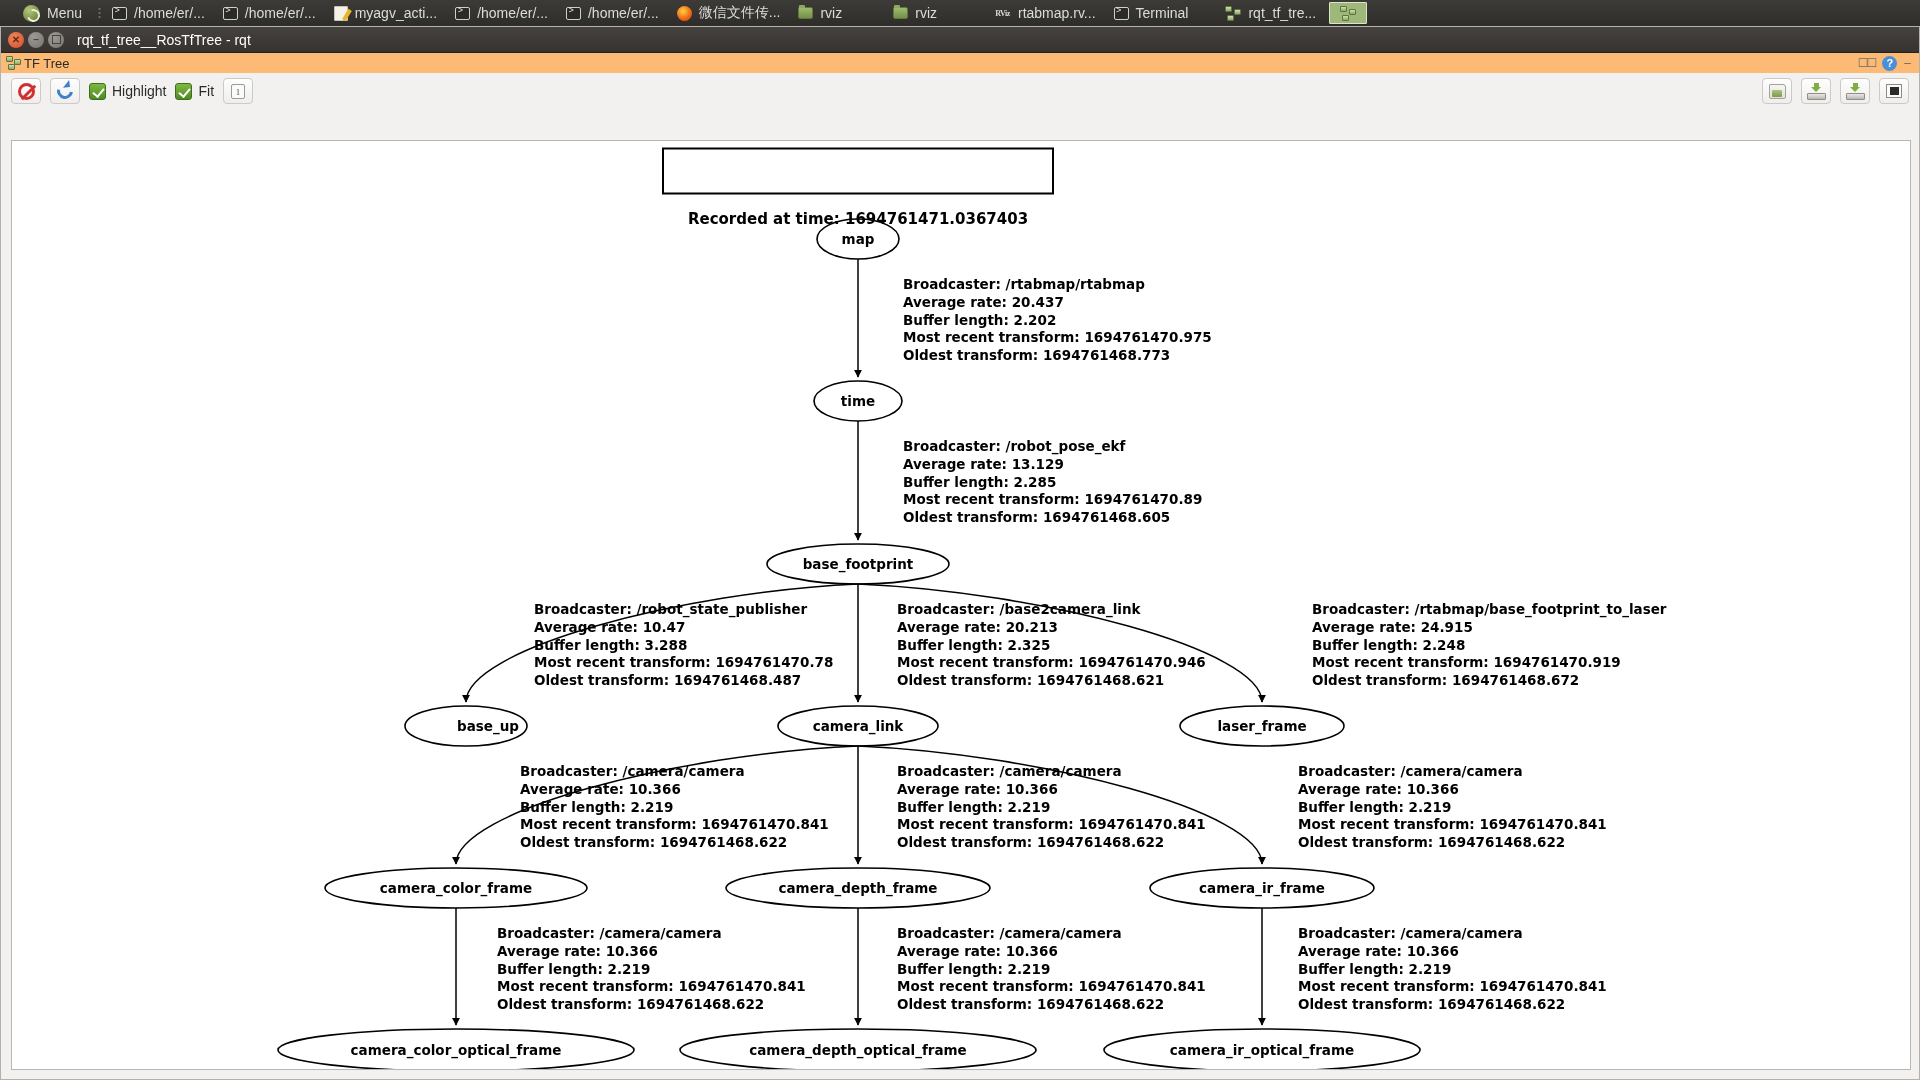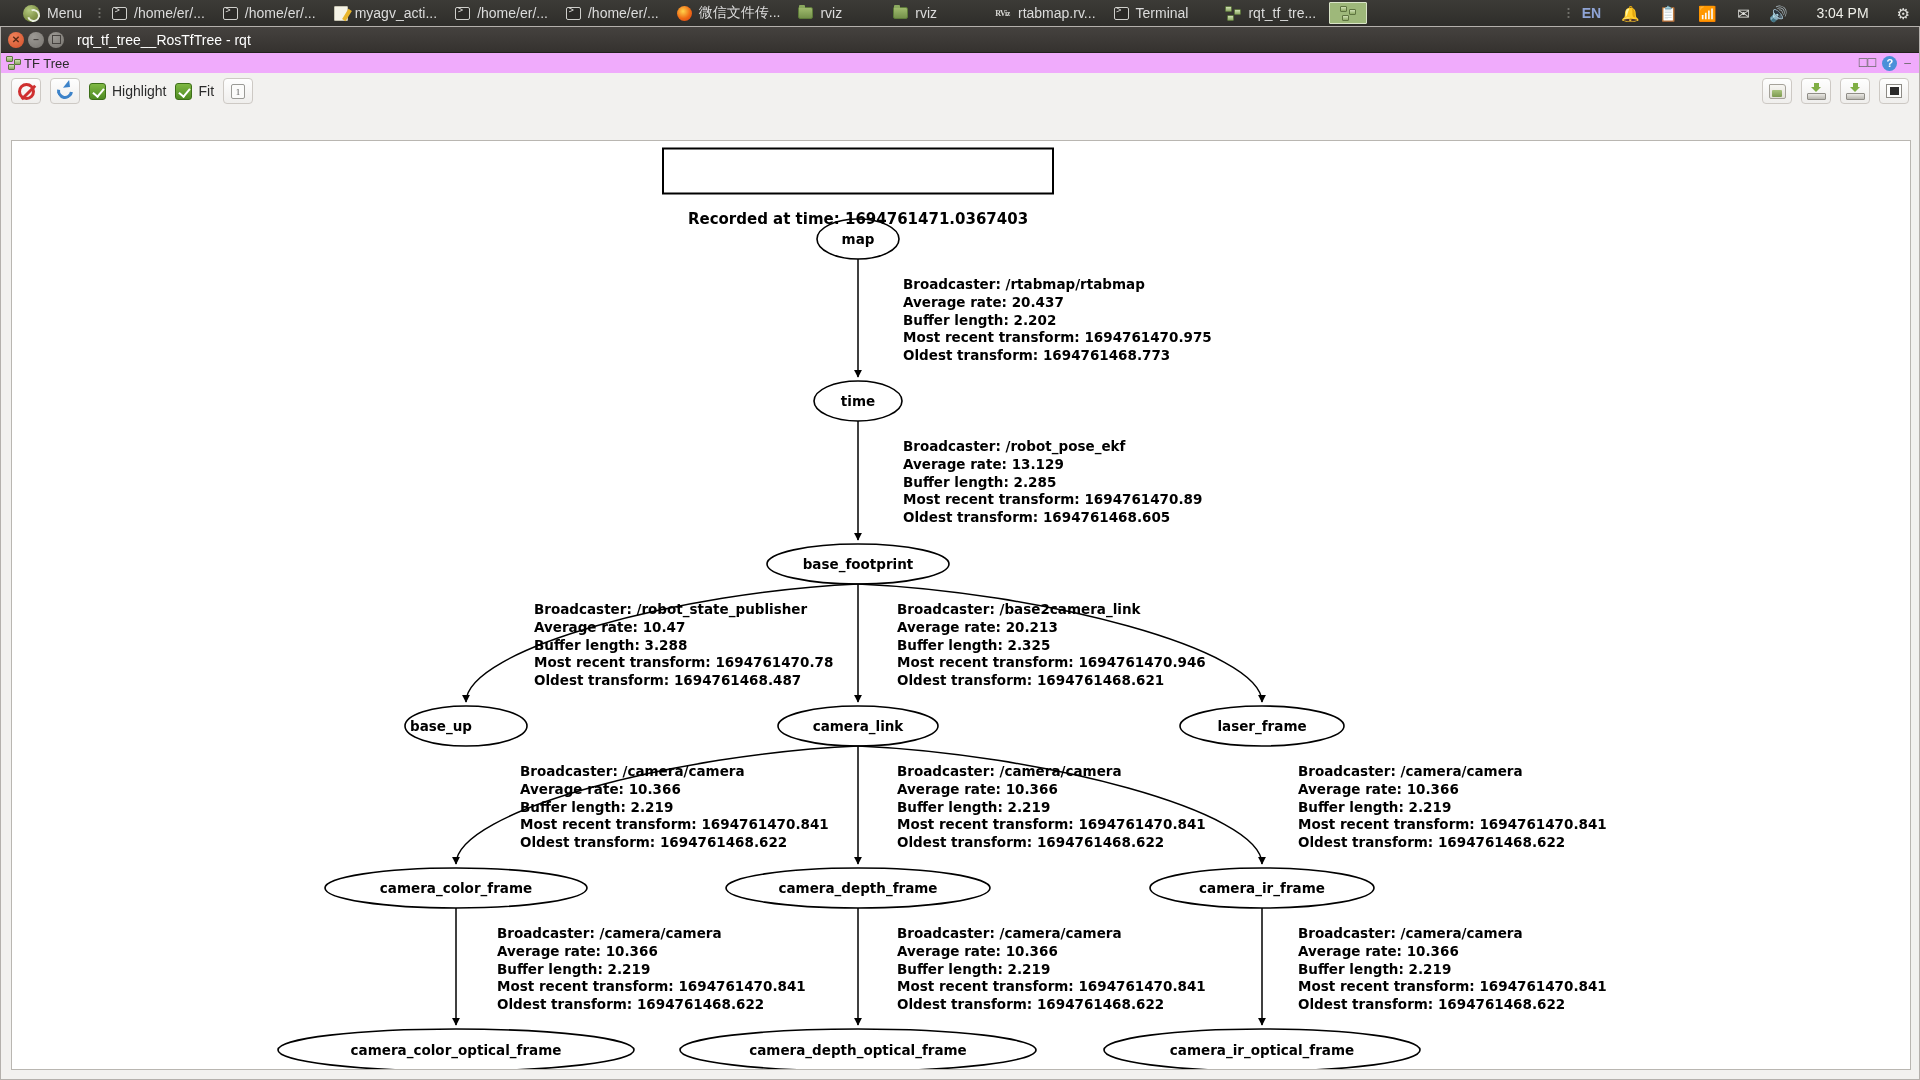--- a/index.html
+++ b/index.html
@@ -119,21 +119,21 @@
           font-weight:bold; color:#46423f; }
   .wbtn.close { background: radial-gradient(circle at 35% 30%, #f0825a, #d3502a); color:#5a2a16; }
   .wbtn.min   { background: radial-gradient(circle at 35% 30%, #9d9a95, #77746f); }
   .wbtn.max   { background: radial-gradient(circle at 35% 30%, #9d9a95, #77746f); }
   .wbtn.max::after { content:""; width:7px; height:7px; border:1.4px solid #46423f; }
   #win-title { margin-left: 9px; font-size: 14px; color: #ffffff; }
 
   
   #widget-header {
     height: 20px; display: flex; align-items: center; gap: 3px;
-    padding-left: 5px; background: #f0abfc; font-size: 13px; color: #2b2b2b;
+    padding-left: 5px; background: #fdba74; font-size: 13px; color: #2b2b2b;
   }
   #widget-header .right { margin-left: auto; display: flex; align-items: center; gap: 7px;
                           padding-right: 8px; color: #6a6a6a; font-size: 12px; }
   .hdr-ico { width: 15px; height: 14px; position: relative; flex:none;}
   .hdr-ico span {
     position: absolute; width: 7px; height: 6px; border-radius: 1px;
     background: linear-gradient(to bottom,#cfe0b4,#8da964); border: 1px solid #5e7440;
   }
   .hdr-ico span:nth-child(1){left:0;top:0;}
   .hdr-ico span:nth-child(2){right:0;top:3px;}
@@ -296,47 +296,20 @@
     <span>rqt_tf_tre...</span>
   </div>
   <div class="tp-item active">
     <span class="ico-rqt">
         <span></span>
         <span></span>
         <span></span>
       </span>
   </div>
 
-  <div class="tp-right">
-    <div class="tp-sep"></div>
-    <div class="tp-item">
-      <span class="kb-en">EN</span>
-    </div>
-    <div class="tp-item">
-      <span class="glyph">🔔</span>
-    </div>
-    <div class="tp-item">
-      <span class="glyph">📋</span>
-    </div>
-    <div class="tp-item">
-      <span class="glyph">📶</span>
-    </div>
-    <div class="tp-item">
-      <span class="glyph">✉</span>
-    </div>
-    <div class="tp-item">
-      <span class="glyph">🔊</span>
-    </div>
-    <div class="tp-item">
-      <span class="clock">3:04 PM</span>
-    </div>
-    <div class="tp-item">
-      <span class="glyph">⚙</span>
-    </div>
-  </div>
 </div>
 
 <div id="app-window">
 
   <div id="win-titlebar">
     <span class="wbtn close">✕</span>
     <span class="wbtn min">–</span>
     <span class="wbtn max"></span>
     <span id="win-title">rqt_tf_tree__RosTfTree - rqt</span>
   </div>
@@ -429,21 +402,21 @@
           <path d="M 846 767 L 846 884" stroke="#000" stroke-width="1.5" fill="none" marker-end="url(#arrow)"></path>
           <path d="M 1250 767 L 1250 884" stroke="#000" stroke-width="1.5" fill="none" marker-end="url(#arrow)"></path>
         </g>
     </svg>
 
     <div id="text-layer" style="position:absolute;left:0;top:0;width:1900px;height:928px;">
         <div class="rec-label" style="left: 846px; top: 30px;">Recorded at time: 1694761471.0367403</div>
         <div class="node-label" style="left: 846px; top: 98px;">map</div>
         <div class="node-label" style="left: 846px; top: 260px;">time</div>
         <div class="node-label" style="left: 846px; top: 423px;">base_footprint</div>
-        <div class="node-label" style="left: 429px; top: 585px;">base_up</div>
+        <div class="node-label" style="left: 476px; top: 585px;">base_up</div>
         <div class="node-label" style="left: 846px; top: 585px;">camera_link</div>
         <div class="node-label" style="left: 1250px; top: 585px;">laser_frame</div>
         <div class="node-label" style="left: 444px; top: 747px;">camera_color_frame</div>
         <div class="node-label" style="left: 846px; top: 747px;">camera_depth_frame</div>
         <div class="node-label" style="left: 1250px; top: 747px;">camera_ir_frame</div>
         <div class="node-label" style="left: 444px; top: 909px;">camera_color_optical_frame</div>
         <div class="node-label" style="left: 846px; top: 909px;">camera_depth_optical_frame</div>
         <div class="node-label" style="left: 1250px; top: 909px;">camera_ir_optical_frame</div>
         <div class="edge-label" style="left: 891px; top: 135px;">
           <div>Broadcaster: /rtabmap/rtabmap</div>
@@ -466,20 +439,27 @@
           <div>Most recent transform: 1694761470.78</div>
           <div>Oldest transform: 1694761468.487</div>
         </div>
         <div class="edge-label" style="left: 885px; top: 460px;">
           <div>Broadcaster: /base2camera_link</div>
           <div>Average rate: 20.213</div>
           <div>Buffer length: 2.325</div>
           <div>Most recent transform: 1694761470.946</div>
           <div>Oldest transform: 1694761468.621</div>
         </div>
+        <div class="edge-label" style="left: 1300px; top: 460px;">
+          <div>Broadcaster: /rtabmap/base_footprint_to_laser</div>
+          <div>Average rate: 24.915</div>
+          <div>Buffer length: 2.248</div>
+          <div>Most recent transform: 1694761470.919</div>
+          <div>Oldest transform: 1694761468.672</div>
+        </div>
         <div class="edge-label" style="left: 508px; top: 622px;">
           <div>Broadcaster: /camera/camera</div>
           <div>Average rate: 10.366</div>
           <div>Buffer length: 2.219</div>
           <div>Most recent transform: 1694761470.841</div>
           <div>Oldest transform: 1694761468.622</div>
         </div>
         <div class="edge-label" style="left: 885px; top: 622px;">
           <div>Broadcaster: /camera/camera</div>
           <div>Average rate: 10.366</div>

